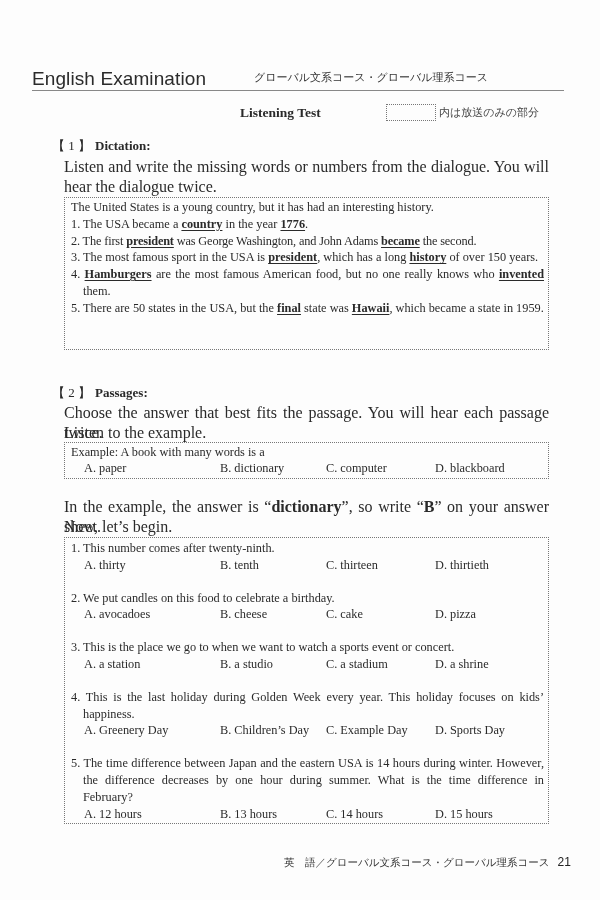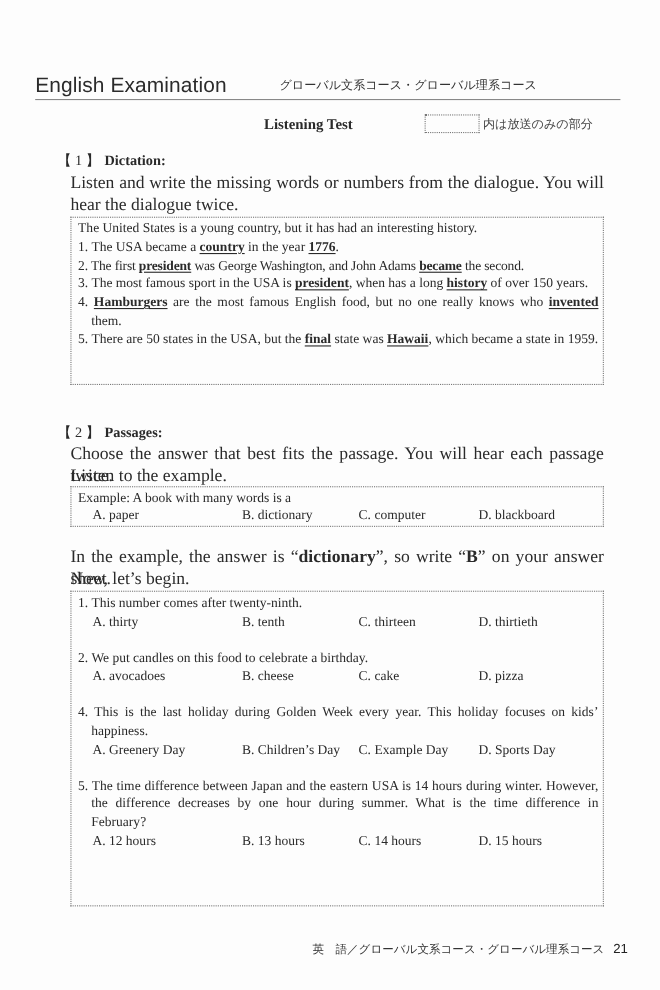--- a/index.html
+++ b/index.html
@@ -48,22 +48,22 @@
 
 <div class="sec-head" style="top:137px;">
   <span class="num">【 1 】</span><span>Dictation:</span>
 </div>
 <div class="para" style="top:157px;">Listen and write the missing words or numbers from the dialogue. You will hear the dialogue twice.</div>
 
 <div class="box" style="top:197px; height:153px;">
   <div class="line">The United States is a young country, but it has had an interesting history.</div>
   <div class="item"><span>1. The USA became a </span><b class="u">country</b><span> in the year </span><b class="u">1776</b><span>.</span></div>
   <div class="item" style="white-space:nowrap;letter-spacing:-0.15px;"><span>2. The first </span><b class="u">president</b><span> was George Washington, and John Adams </span><b class="u">became</b><span> the second.</span></div>
-  <div class="item"><span>3. The most famous sport in the USA is </span><b class="u">president</b><span>, when has a long </span><b class="u">history</b><span> of over 150 years.</span></div>
-  <div class="item"><span>4. </span><b class="u">Hamburgers</b><span> are the most famous English food, but no one really knows who </span><b class="u">invented</b><span> them.</span></div>
+  <div class="item"><span>3. The most famous sport in the USA is </span><b class="u">president</b><span>, which has a long </span><b class="u">history</b><span> of over 150 years.</span></div>
+  <div class="item"><span>4. </span><b class="u">Hamburgers</b><span> are the most famous American food, but no one really knows who </span><b class="u">invented</b><span> them.</span></div>
   <div class="item"><span>5. There are 50 states in the USA, but the </span><b class="u">final</b><span> state was </span><b class="u">Hawaii</b><span>, which became a state in 1959.</span></div>
 </div>
 
 <div class="sec-head" style="top:384px;">
   <span class="num">【 2 】</span><span>Passages:</span>
 </div>
 <div class="para" style="top:403px;">Choose the answer that best fits the passage. You will hear each passage twice.</div>
 <div class="para" style="top:423px;">Listen to the example.</div>
 
 <div class="box" style="top:442px; height:37px; line-height:16px;">
@@ -92,20 +92,29 @@
   <div class="q">
     <div class="item">2. We put candles on this food to celebrate a birthday.</div>
     <div class="choices">
         <span>A. avocadoes</span>
         <span>B. cheese</span>
         <span>C. cake</span>
         <span>D. pizza</span>
       </div>
   </div>
   <div class="q">
+    <div class="item">3. This is the place we go to when we want to watch a sports event or concert.</div>
+    <div class="choices">
+        <span>A. a station</span>
+        <span>B. a studio</span>
+        <span>C. a stadium</span>
+        <span>D. a shrine</span>
+      </div>
+  </div>
+  <div class="q">
     <div class="item">4. This is the last holiday during Golden Week every year. This holiday focuses on kids’ happiness.</div>
     <div class="choices">
         <span>A. Greenery Day</span>
         <span>B. Children’s Day</span>
         <span>C. Example Day</span>
         <span>D. Sports Day</span>
       </div>
   </div>
   <div class="q">
     <div class="item">5. The time difference between Japan and the eastern USA is 14 hours during winter. However, the difference decreases by one hour during summer. What is the time difference in February?</div>

